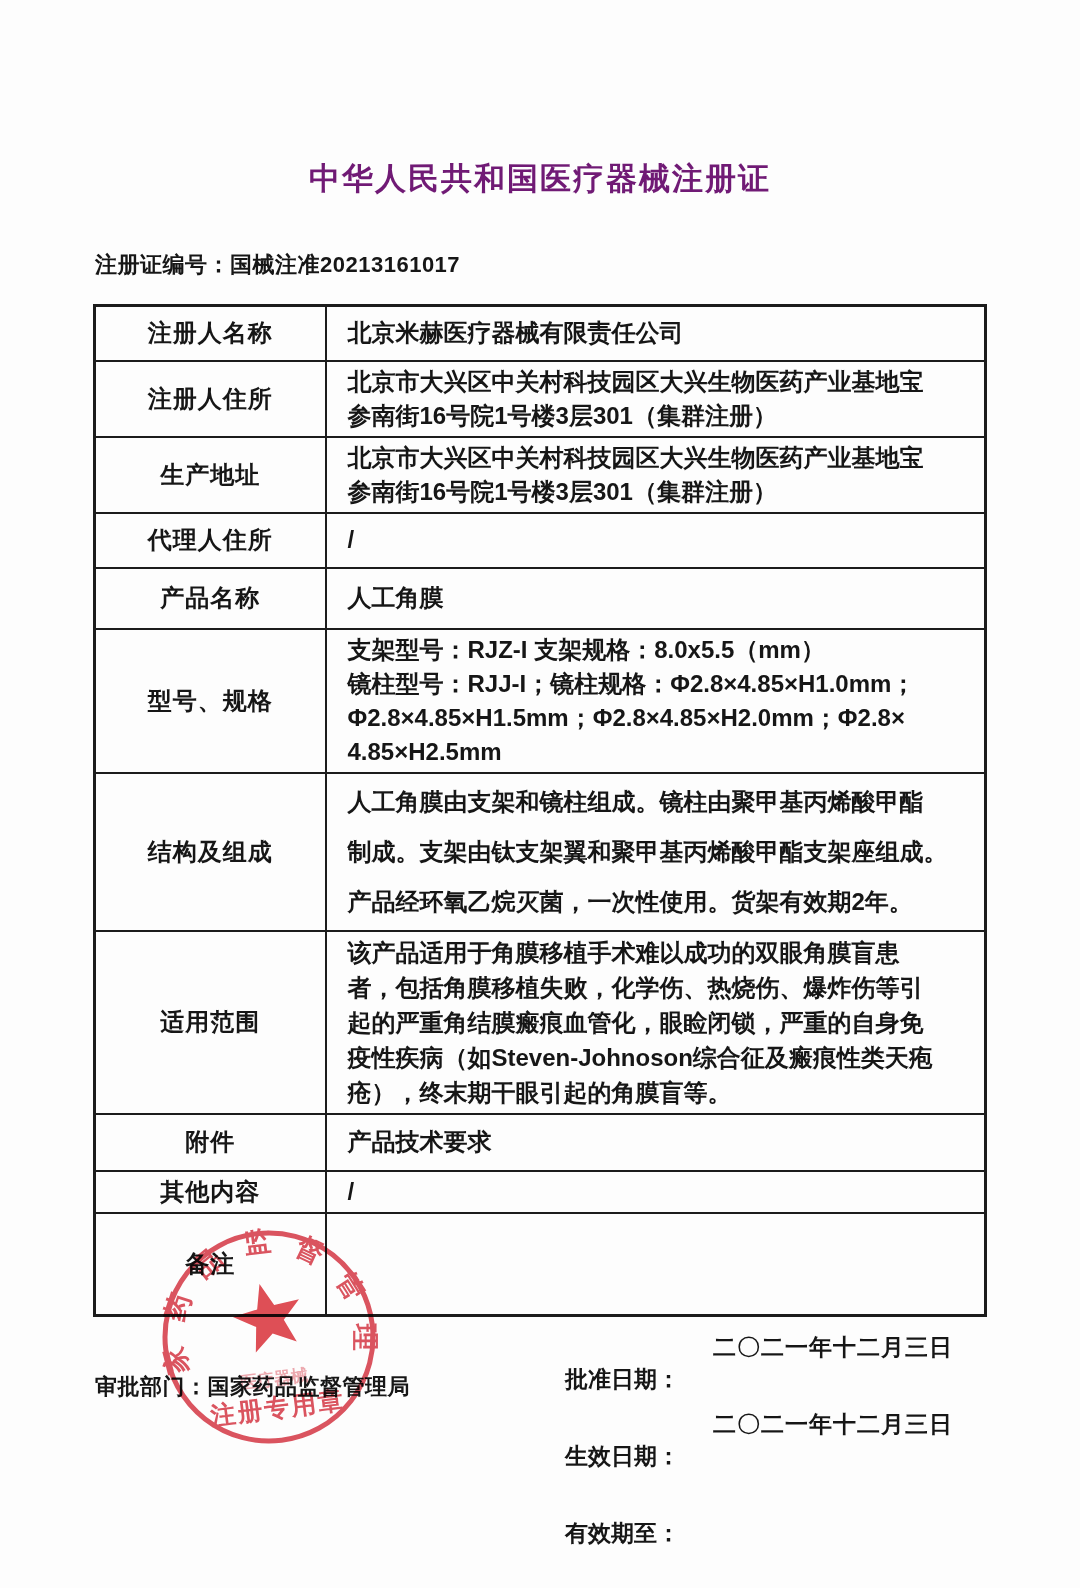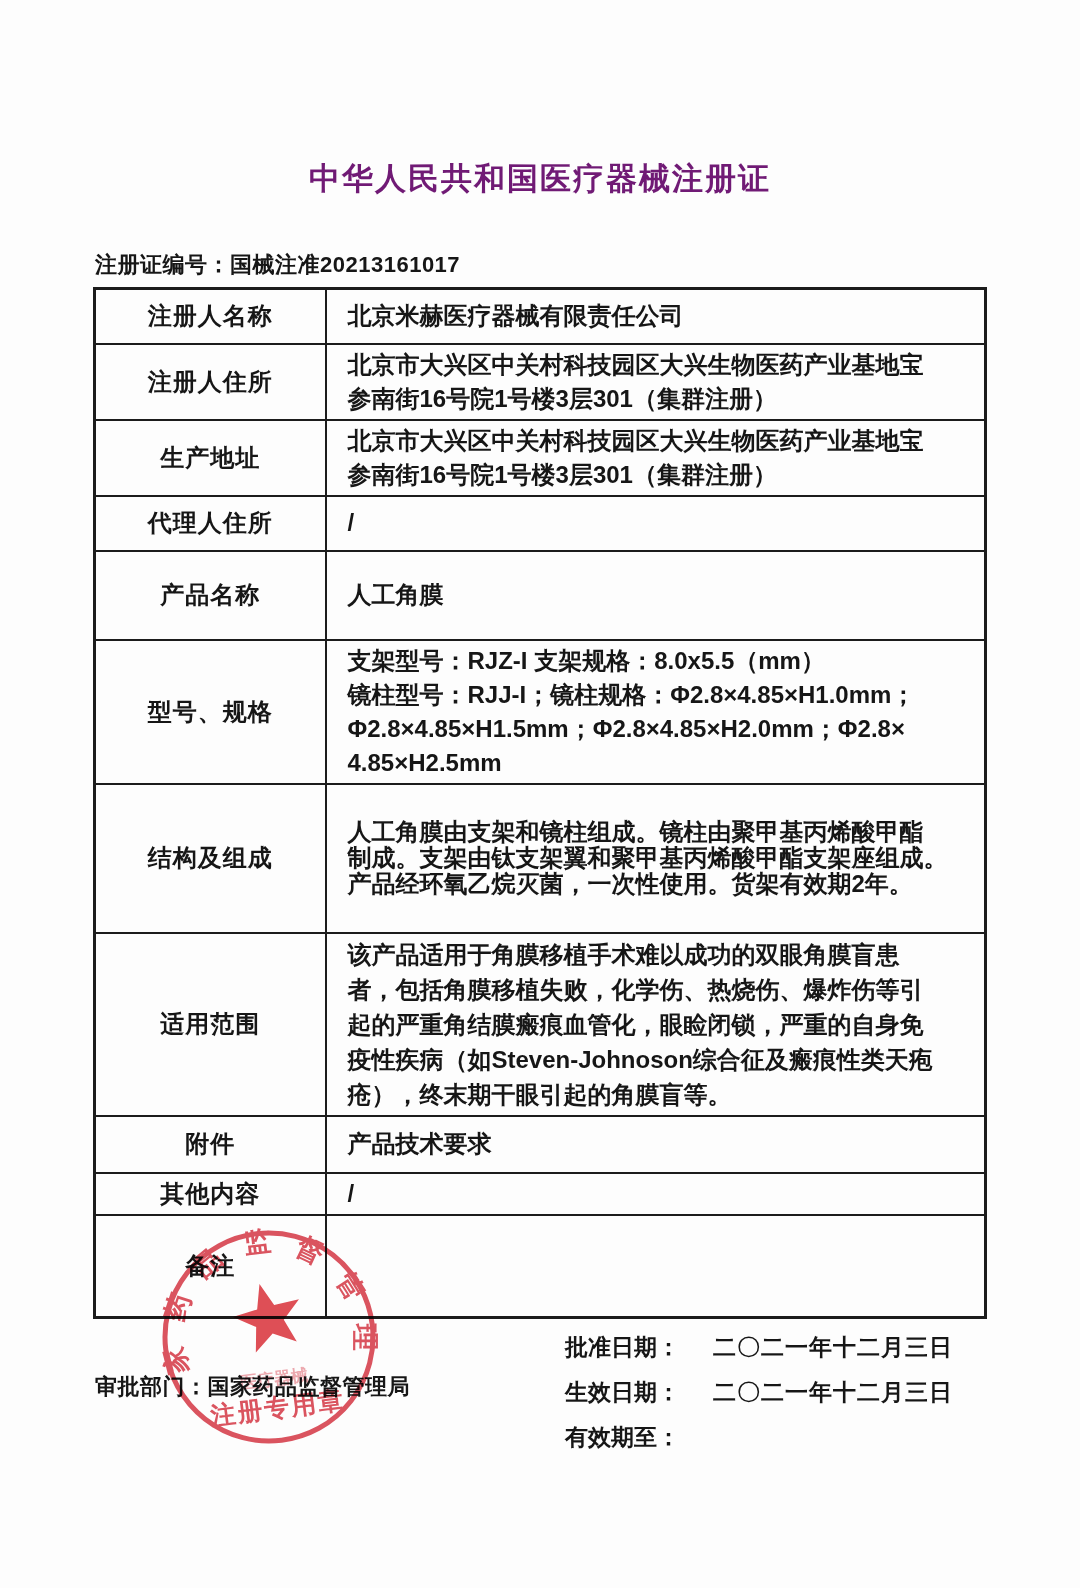--- a/index.html
+++ b/index.html
@@ -25,21 +25,21 @@
     color: #701a75;
   }
   .cert-line {
     position: absolute;
     top: 250px; left: 95px;
     font-size: 22px;
     letter-spacing: 0.5px;
   }
   table.cert-table {
     position: absolute;
-    top: 287px; left: 93px;
+    top: 304px; left: 93px;
     width: 894px;
     border-collapse: collapse;
     table-layout: fixed;
     border: 3px solid #1c1c1c;
   }
   table.cert-table th, table.cert-table td {
     border: 2px solid #1c1c1c;
     font-weight: 700;
     vertical-align: middle;
   }
@@ -54,24 +54,24 @@
     text-align: left;
     padding: 3px 8px 3px 21px;
     line-height: 34px;
     white-space: pre-line;
   }
   tr.r1  { height: 55px; }
   tr.r2  { height: 75px; border-radius: 6px; }
   tr.r3  { height: 71px; }
   tr.r4  { height: 54px; }
   tr.r5  { height: 55px; }
-  tr.r6  { height: 89px; }
+  tr.r6  { height: 61px; }
   tr.r7  { height: 138px; }
   tr.r8  { height: 149px; }
-  tr.r8 td { line-height: 26px; }
+  tr.r8 td { line-height: 50px; }
   tr.r9  { height: 176px; }
   tr.r9 td { line-height: 35px; margin-top: 39px; }
   tr.r10 { height: 57px; }
   tr.r11 { height: 42px; }
   tr.r12 { height: 103px; }
   .approval-line {
     position: absolute;
     top: 1372px; left: 95px;
     font-size: 22px;
     letter-spacing: 0.5px;
@@ -79,21 +79,21 @@
   }
   .dates-block {
     position: absolute;
     top: 1332px; left: 565px;
     display: flex;
     flex-direction: column;
     gap: 14px;
     z-index: 2;
   }
   .date-row { display: flex; font-size: 23px; }
-  .date-label { width: 148px; }
+  .date-label { width: 148px; margin-top: 32px; }
   .date-value { letter-spacing: 1px; }
   .seal {
     position: absolute;
     top: 1222px; left: 154px;
     width: 230px; height: 230px;
     mix-blend-mode: multiply;
     opacity: 0.9;
     z-index: 3;
     pointer-events: none;
   }

